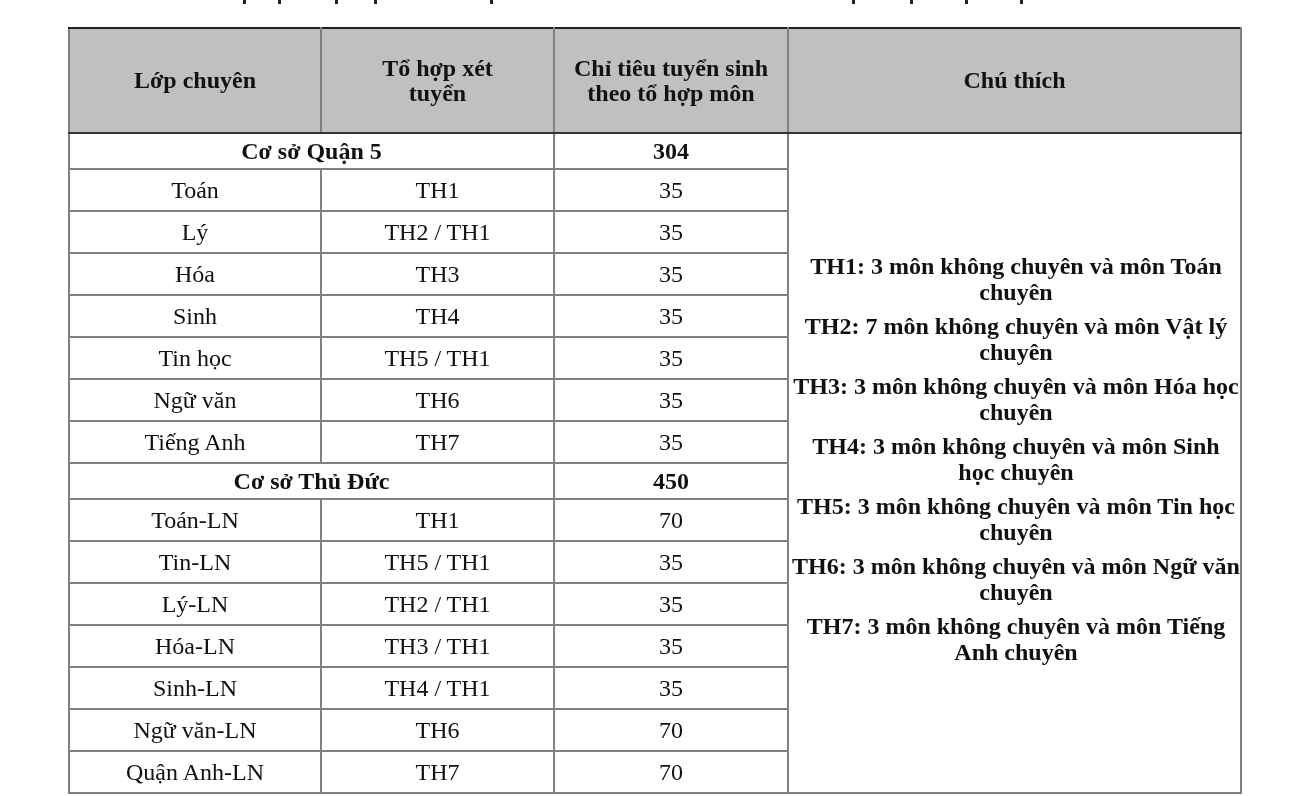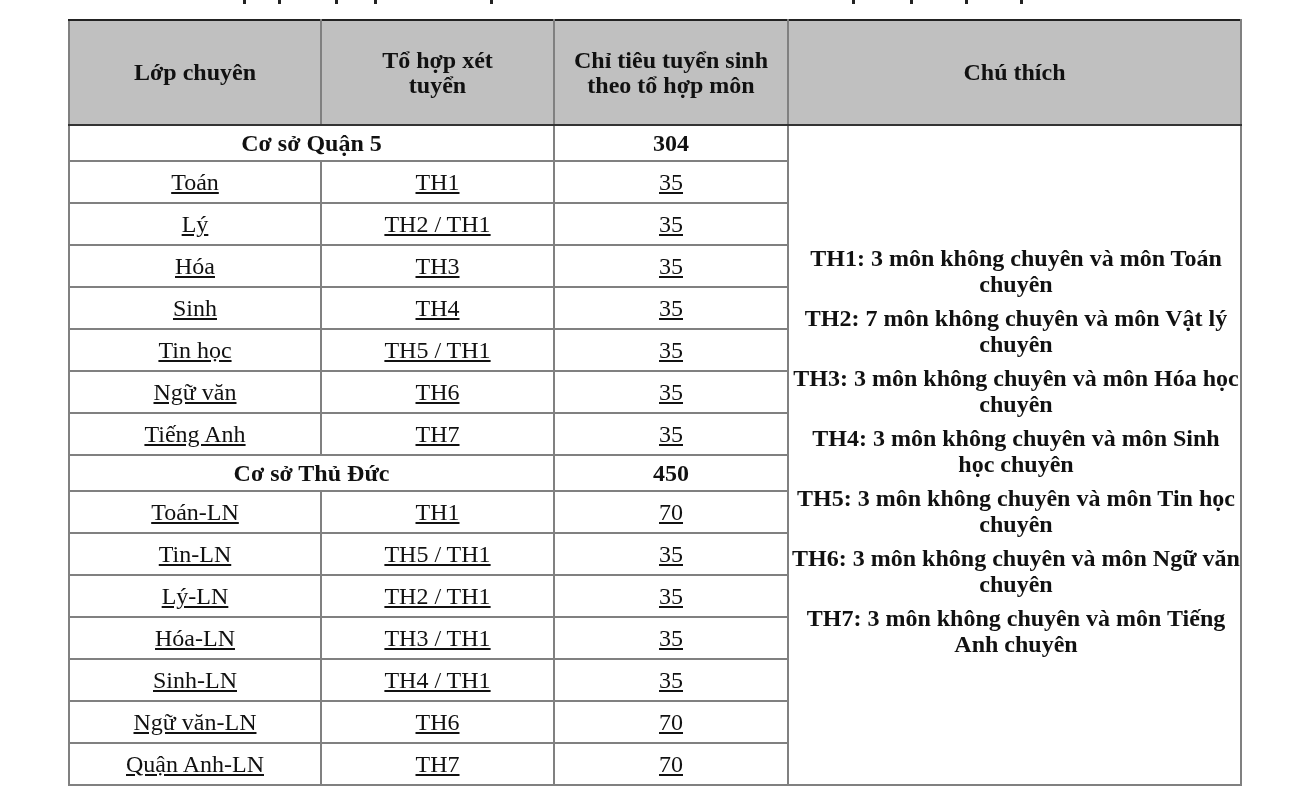--- a/index.html
+++ b/index.html
@@ -26,21 +26,21 @@
     .clipped-line .frag {
       position: absolute;
       top: 0;
       width: 3px;
       height: 4px;
       background: #222;
     }
     table.quota {
       position: absolute;
       left: 68px;
-      top: 19px;
+      top: 27px;
       width: 1172px;
       border-collapse: collapse;
       table-layout: fixed;
     }
     table.quota col.c1 { width: 252px; }
     table.quota col.c2 { width: 233px; }
     table.quota col.c3 { width: 234px; }
     table.quota col.c4 { width: 453px; }
     table.quota th, table.quota td {
       border: 2px solid #808080;
@@ -57,21 +57,21 @@
       height: 103px;
       line-height: 25px;
       border-top: 2px solid #222;
       border-bottom: 2px solid #333;
     }
     tr.section td {
       font-weight: bold;
       height: 34px;
       border-radius: 12px;
     }
-    tr.row td { height: 40px; text-decoration: underline; }
+    tr.row td { height: 40px; }
     td.notes {
       text-align: left;
       vertical-align: top;
       padding: 39px 10px 0 14px;
       font-size: 24px;
       line-height: 28px;
     }
     .note {
       margin: 0 0 8px 3px;
     }

